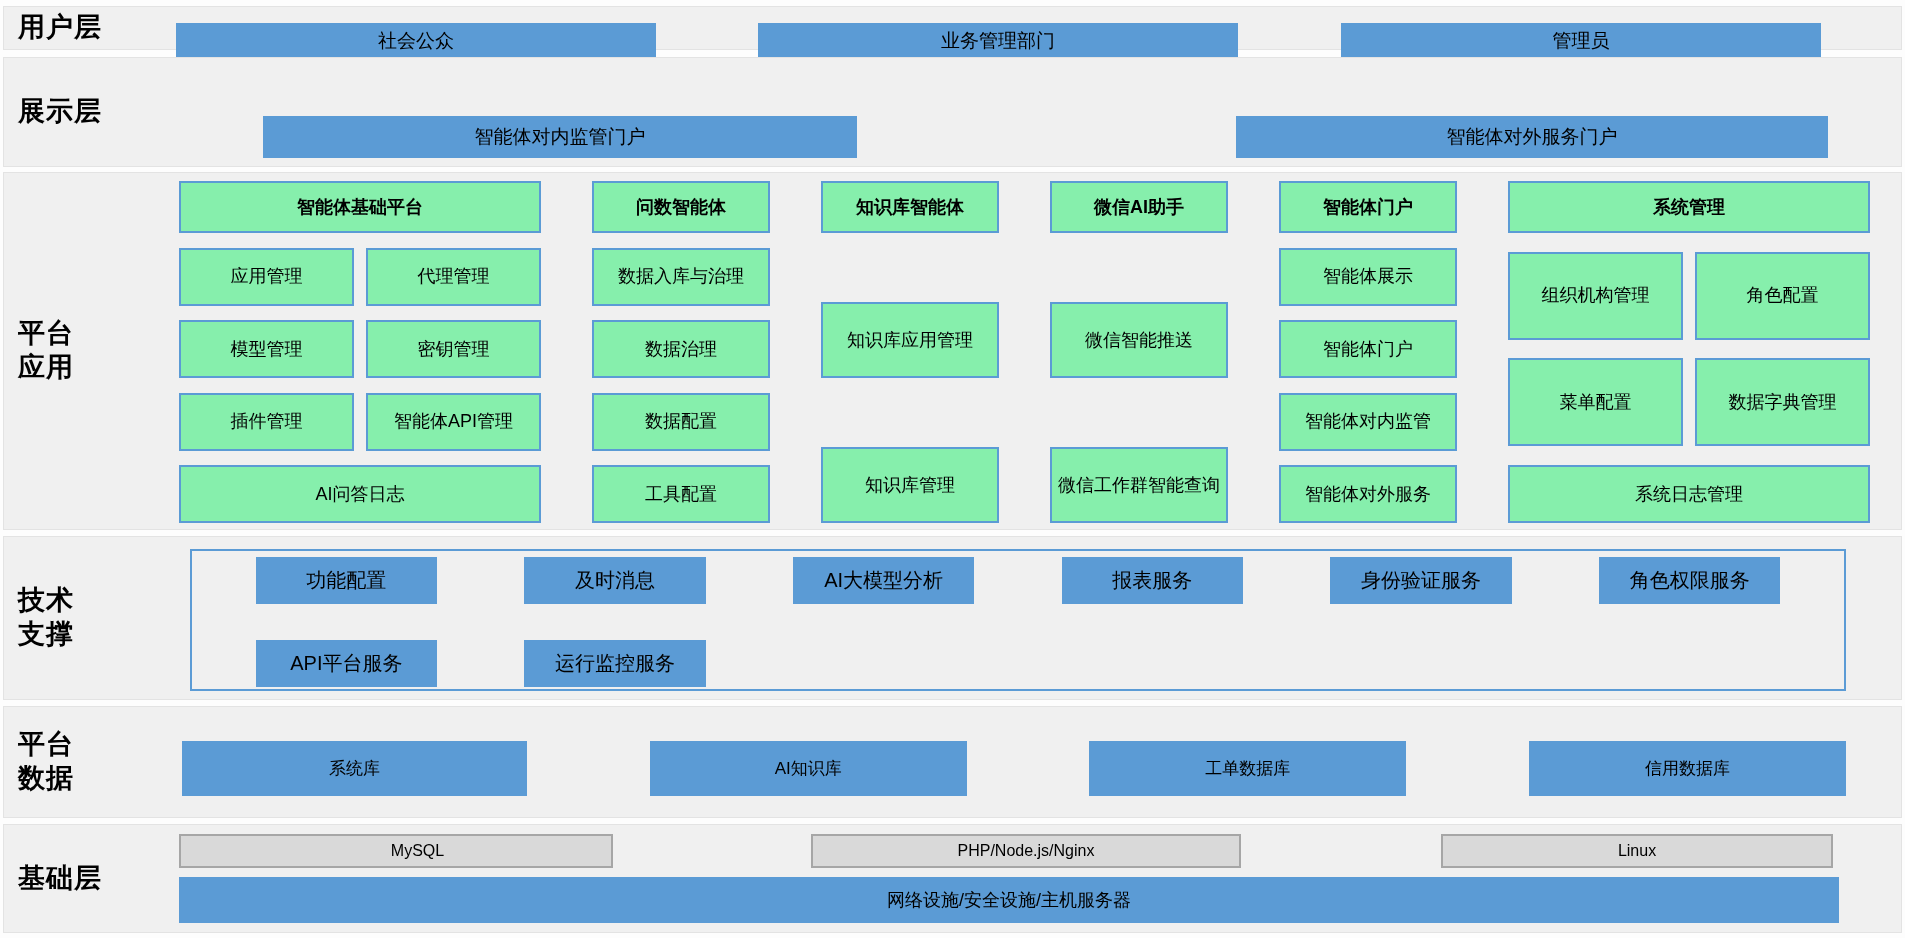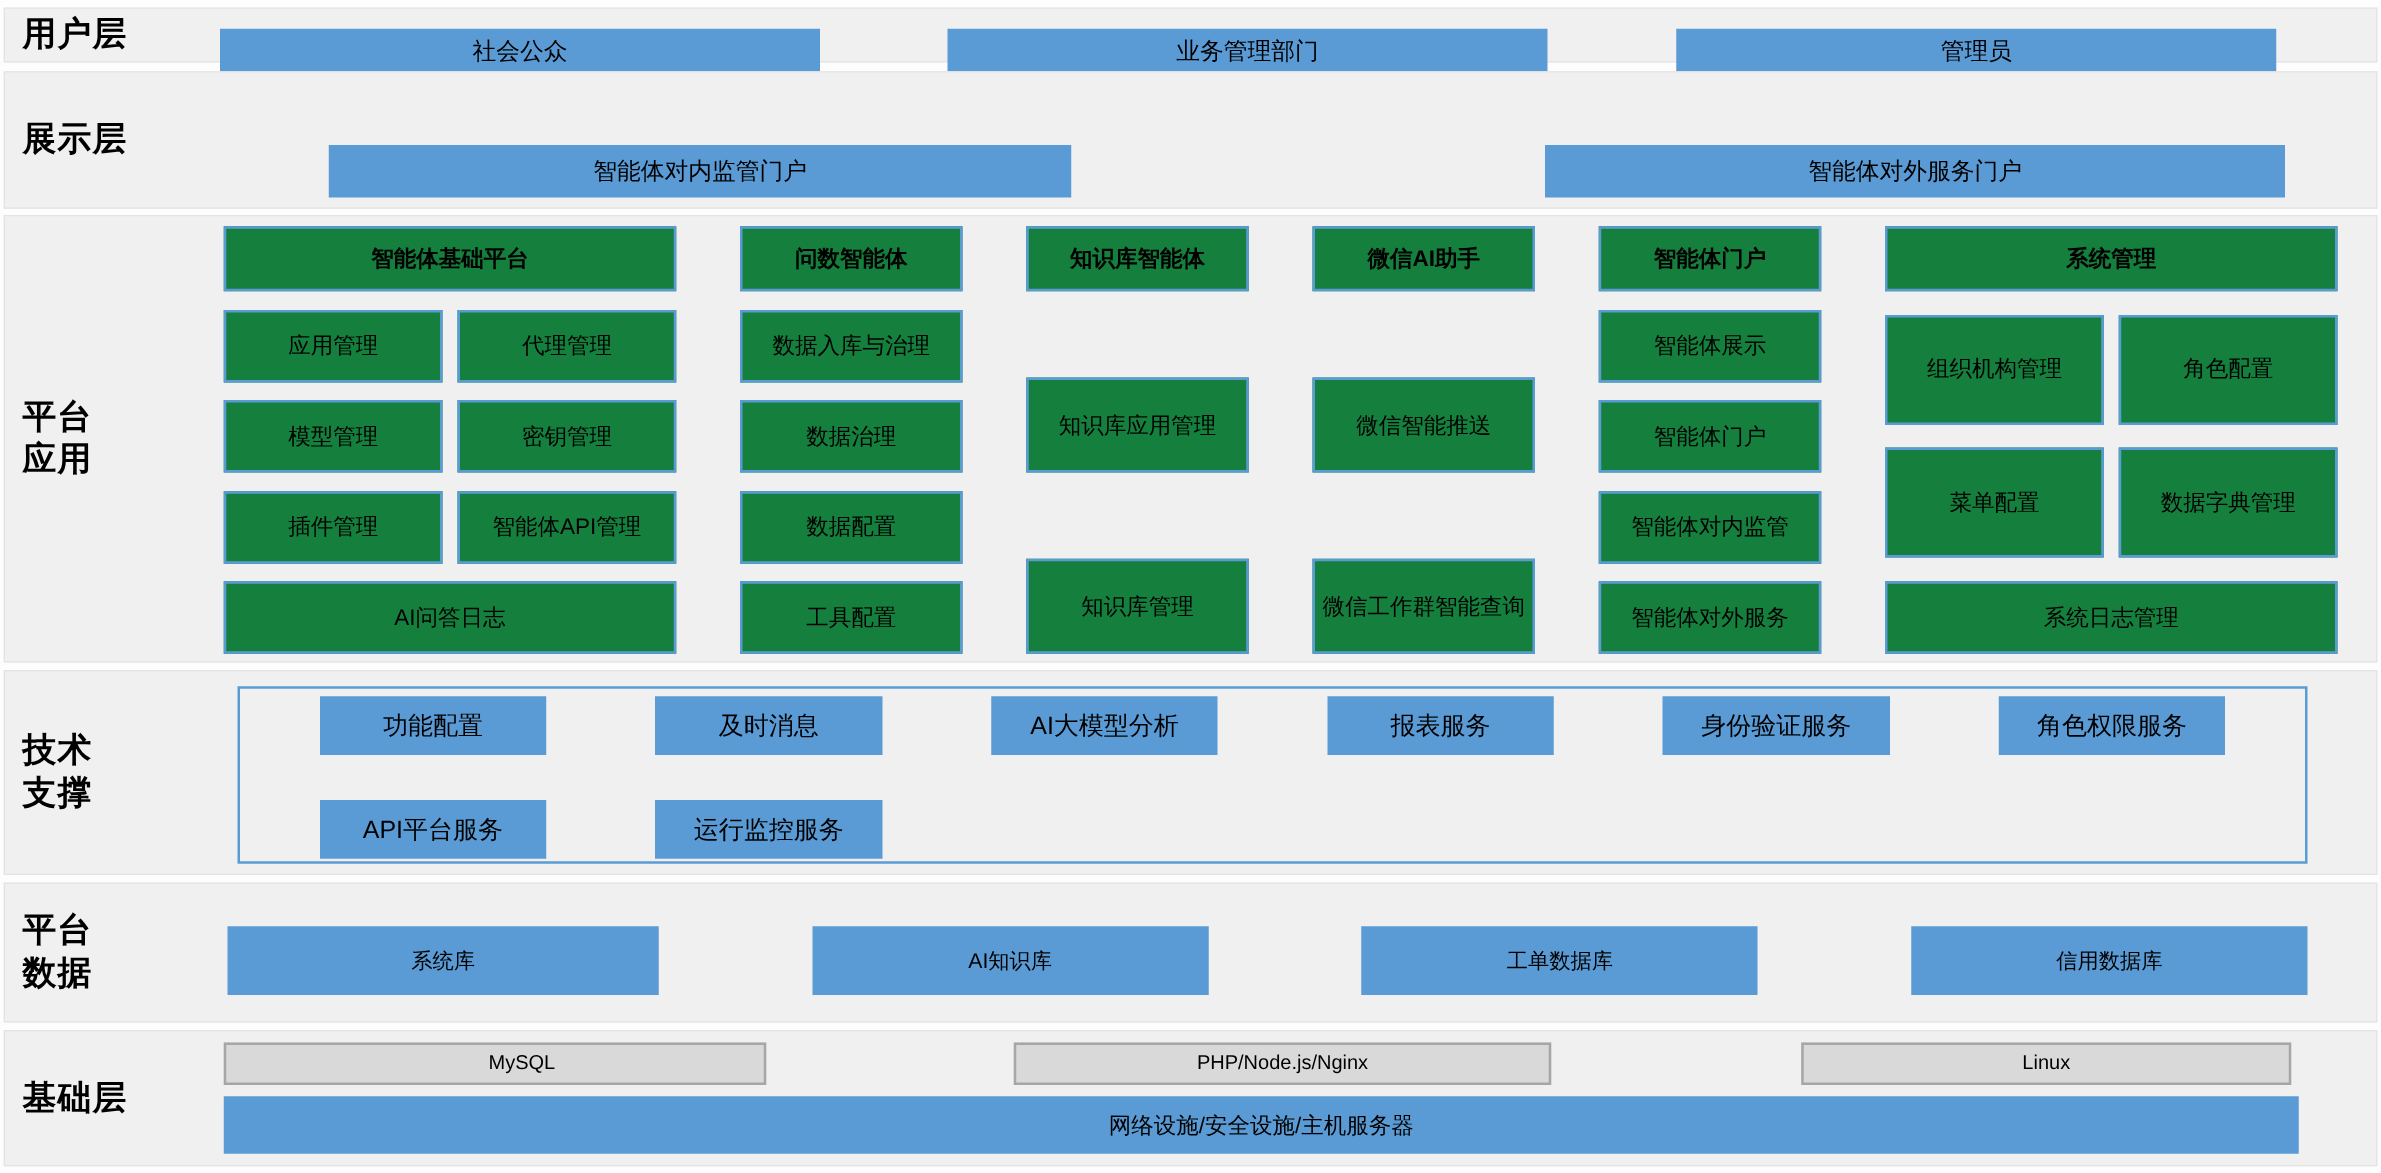--- a/index.html
+++ b/index.html
@@ -14,21 +14,21 @@
   .band-tech{top:536px;height:164px;}
   .band-data{top:706px;height:112px;}
   .band-base{top:824px;height:109px;}
 
   .layer-label{position:absolute;left:14px;top:0;bottom:0;width:150px;display:flex;
     flex-direction:column;justify-content:center;font-weight:bold;font-size:27px;
     line-height:1.25;letter-spacing:1px;}
 
   .bluebox{background:#5b9bd5;display:flex;align-items:center;justify-content:center;
     font-size:19px;text-align:center;}
-  .graybox{background:#15803d;border:2px solid #5b9bd5;display:flex;align-items:center;
+  .graybox{background:#86efac;border:2px solid #5b9bd5;display:flex;align-items:center;
     justify-content:center;font-size:18px;text-align:center;padding:2px 4px;line-height:1.25;}
   .graybox.hdr{font-weight:bold;}
   .basebox{background:#d9d9d9;border:2px solid #a6a6a6;display:flex;align-items:center;
     justify-content:center;font-size:16px;text-align:center;}
 
   
   .band-user .bluebox{position:absolute;top:16px;height:36px;width:480px;}
   .u1{left:172px;} .u2{left:754px;} .u3{left:1337px;}
 
   

